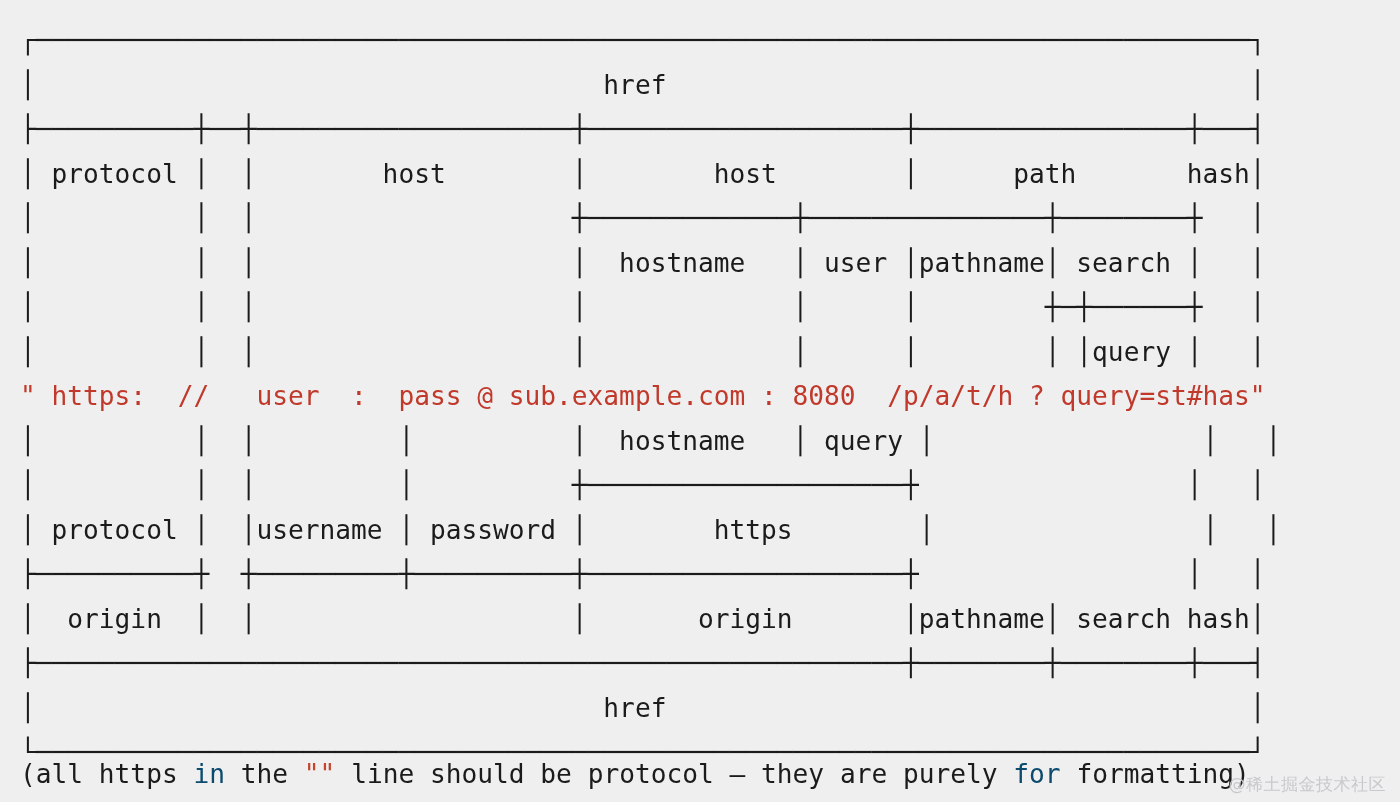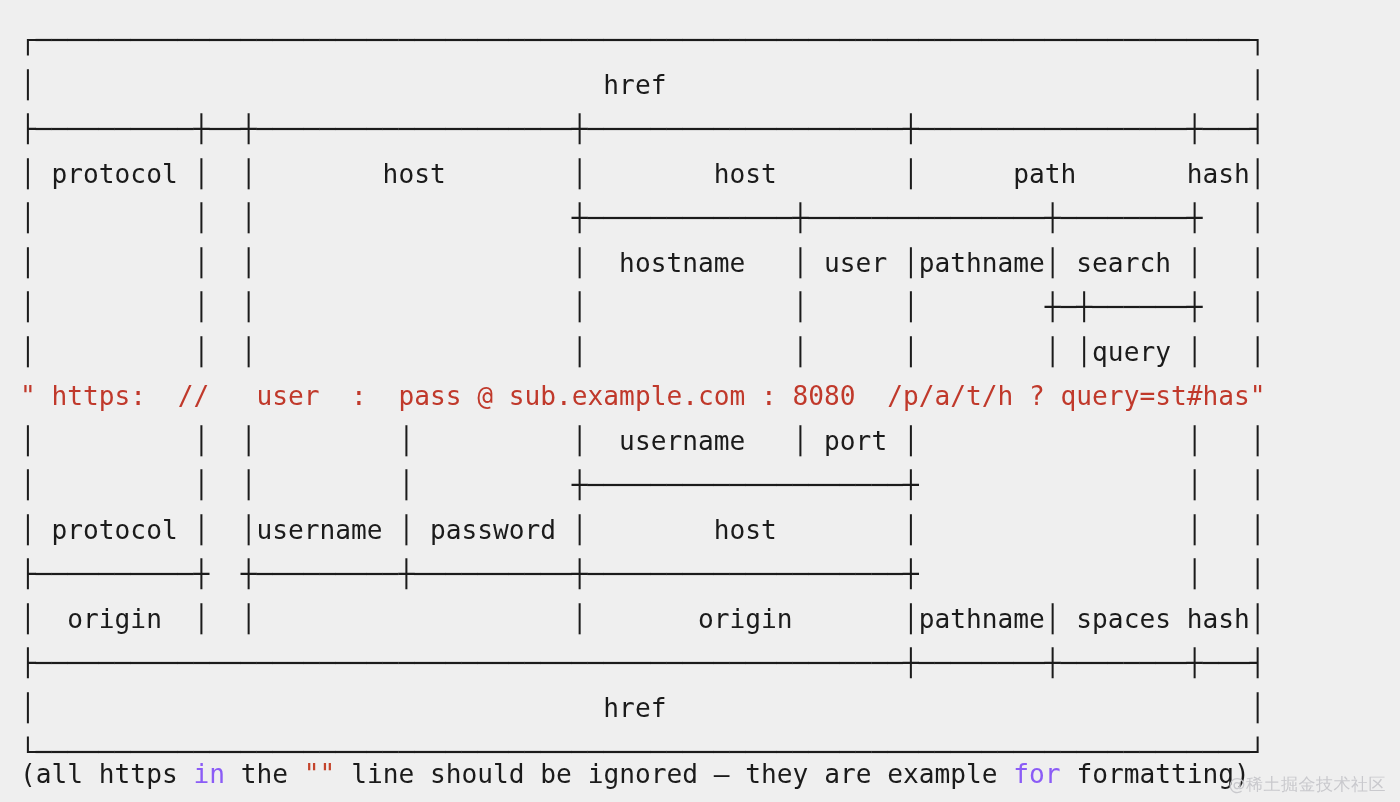--- a/index.html
+++ b/index.html
@@ -43,21 +43,21 @@
     position: absolute;
     left: 20px;
     top: 754px;
     margin: 0;
     font-family: "DejaVu Sans Mono", "Liberation Mono", monospace;
     font-size: 26.2px;
     line-height: 40px;
     white-space: pre;
     color: #1b1b1b;
   }
-  #caption .kw { color: #8b5cf6; }
+  #caption .kw { color: #0c4a6e; }
   #caption .str { color: #c4442c; }
 
   
   #watermark {
     position: absolute;
     right: 14px;
     bottom: 6px;
     font-family: "DejaVu Sans", "Liberation Sans", sans-serif;
     font-size: 17px;
     color: #c9c9cd;
@@ -73,26 +73,26 @@
 
   <pre id="art"><span>┌─────────────────────────────────────────────────────────────────────────────┐</span>
 <span>│                                    href                                     │</span>
 <span>├──────────┼──┼────────────────────┼────────────────────┼─────────────────┼───┤</span>
 <span>│ protocol │  │        host        │        host        │      path       hash│</span>
 <span>│          │  │                    ┼─────────────┼───────────────┼────────┼   │</span>
 <span>│          │  │                    │  hostname   │ user │pathname│ search │   │</span>
 <span>│          │  │                    │             │      │        ┼─┼──────┼   │</span>
 <span>│          │  │                    │             │      │        │ │query │   │</span>
 <span class="url-line">" https:  //   user  :  pass @ sub.example.com : 8080  /p/a/t/h ? query=st#has"</span>
-<span>│          │  │         │          │  username   │ port │                 │   │</span>
+<span>│          │  │         │          │  hostname   │ query │                 │   │</span>
 <span>│          │  │         │          ┼────────────────────┼                 │   │</span>
-<span>│ protocol │  │username │ password │        host        │                 │   │</span>
+<span>│ protocol │  │username │ password │        https        │                 │   │</span>
 <span>├──────────┼  ┼─────────┼──────────┼────────────────────┼                 │   │</span>
-<span>│  origin  │  │                    │       origin       │pathname│ spaces hash│</span>
+<span>│  origin  │  │                    │       origin       │pathname│ search hash│</span>
 <span>├───────────────────────────────────────────────────────┼────────┼────────┼───┤</span>
 <span>│                                    href                                     │</span>
 <span>└─────────────────────────────────────────────────────────────────────────────┘</span></pre>
 
-  <p id="caption"><span>(all https </span><span class="kw">in</span><span> the </span><span class="str">""</span><span> line should be ignored — they are example </span><span class="kw">for</span><span> formatting)</span></p>
+  <p id="caption"><span>(all https </span><span class="kw">in</span><span> the </span><span class="str">""</span><span> line should be protocol — they are purely </span><span class="kw">for</span><span> formatting)</span></p>
 
   <div id="watermark">@稀土掘金技术社区</div>
 
 </div>
 
 </body></html>

